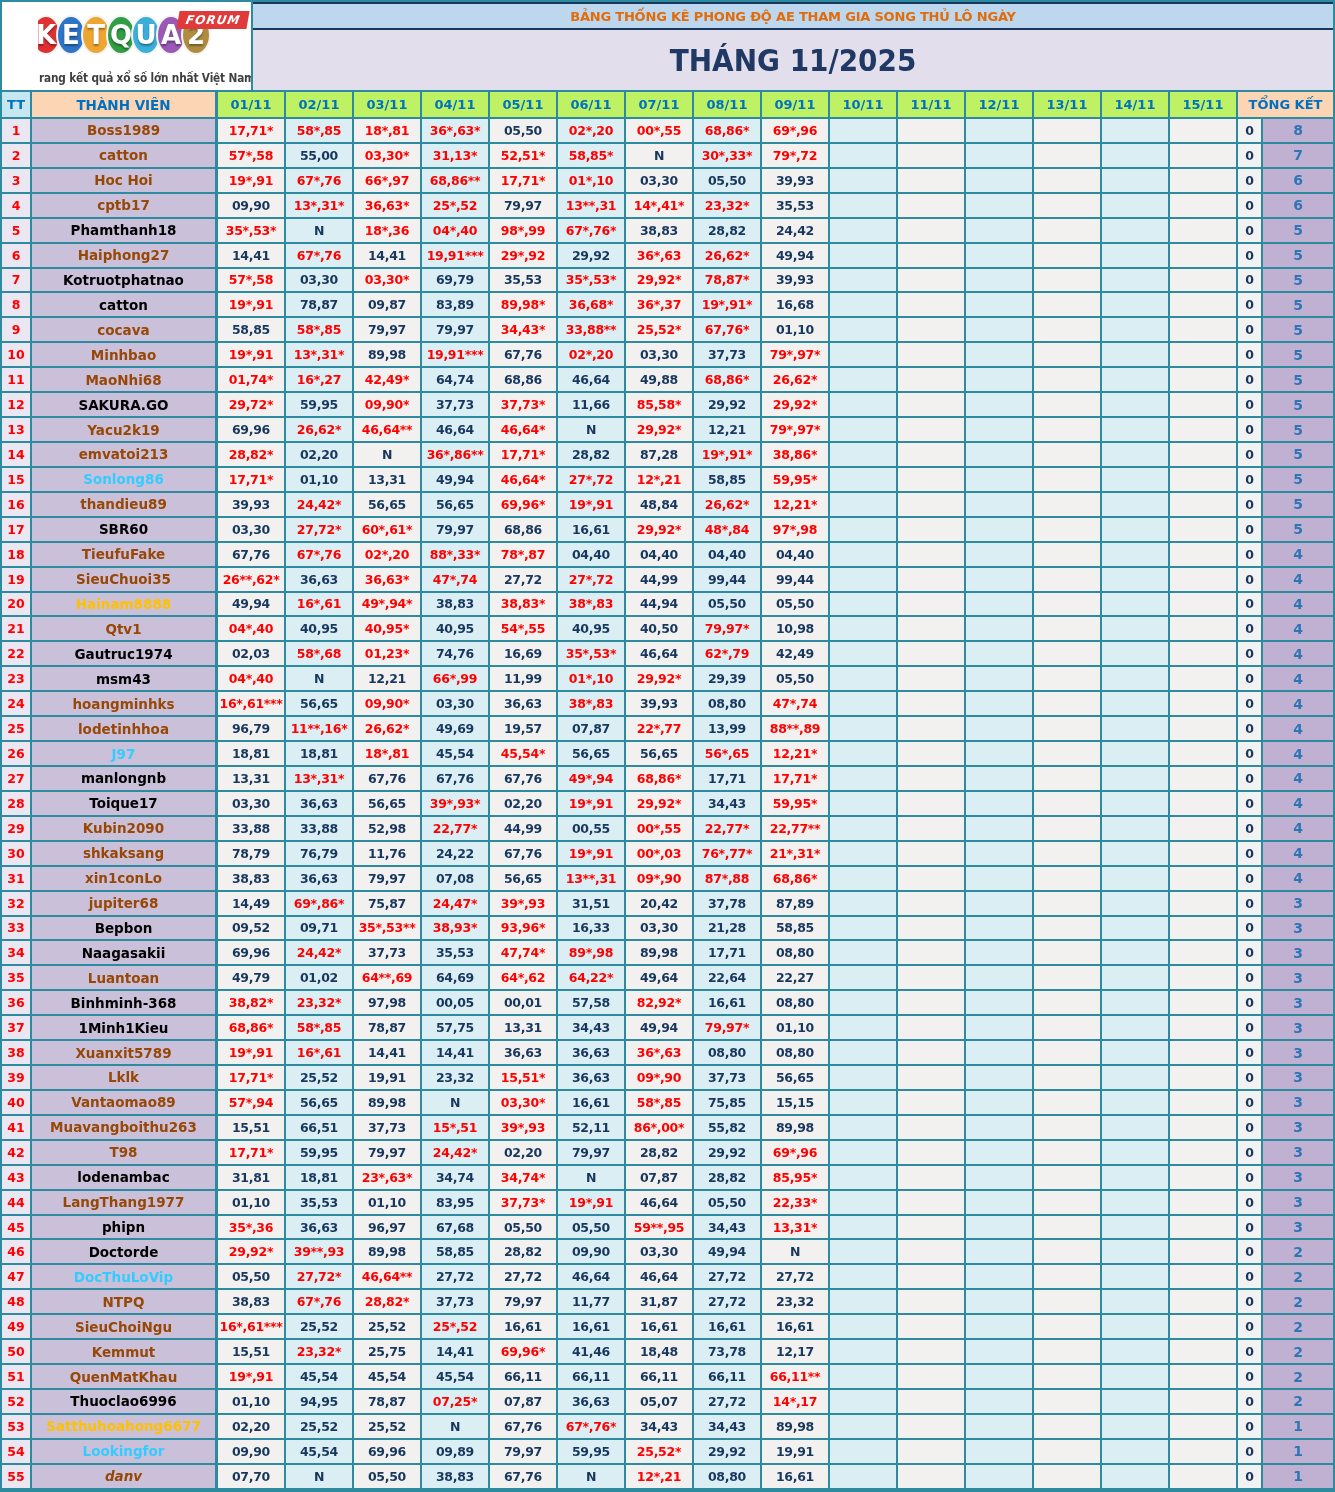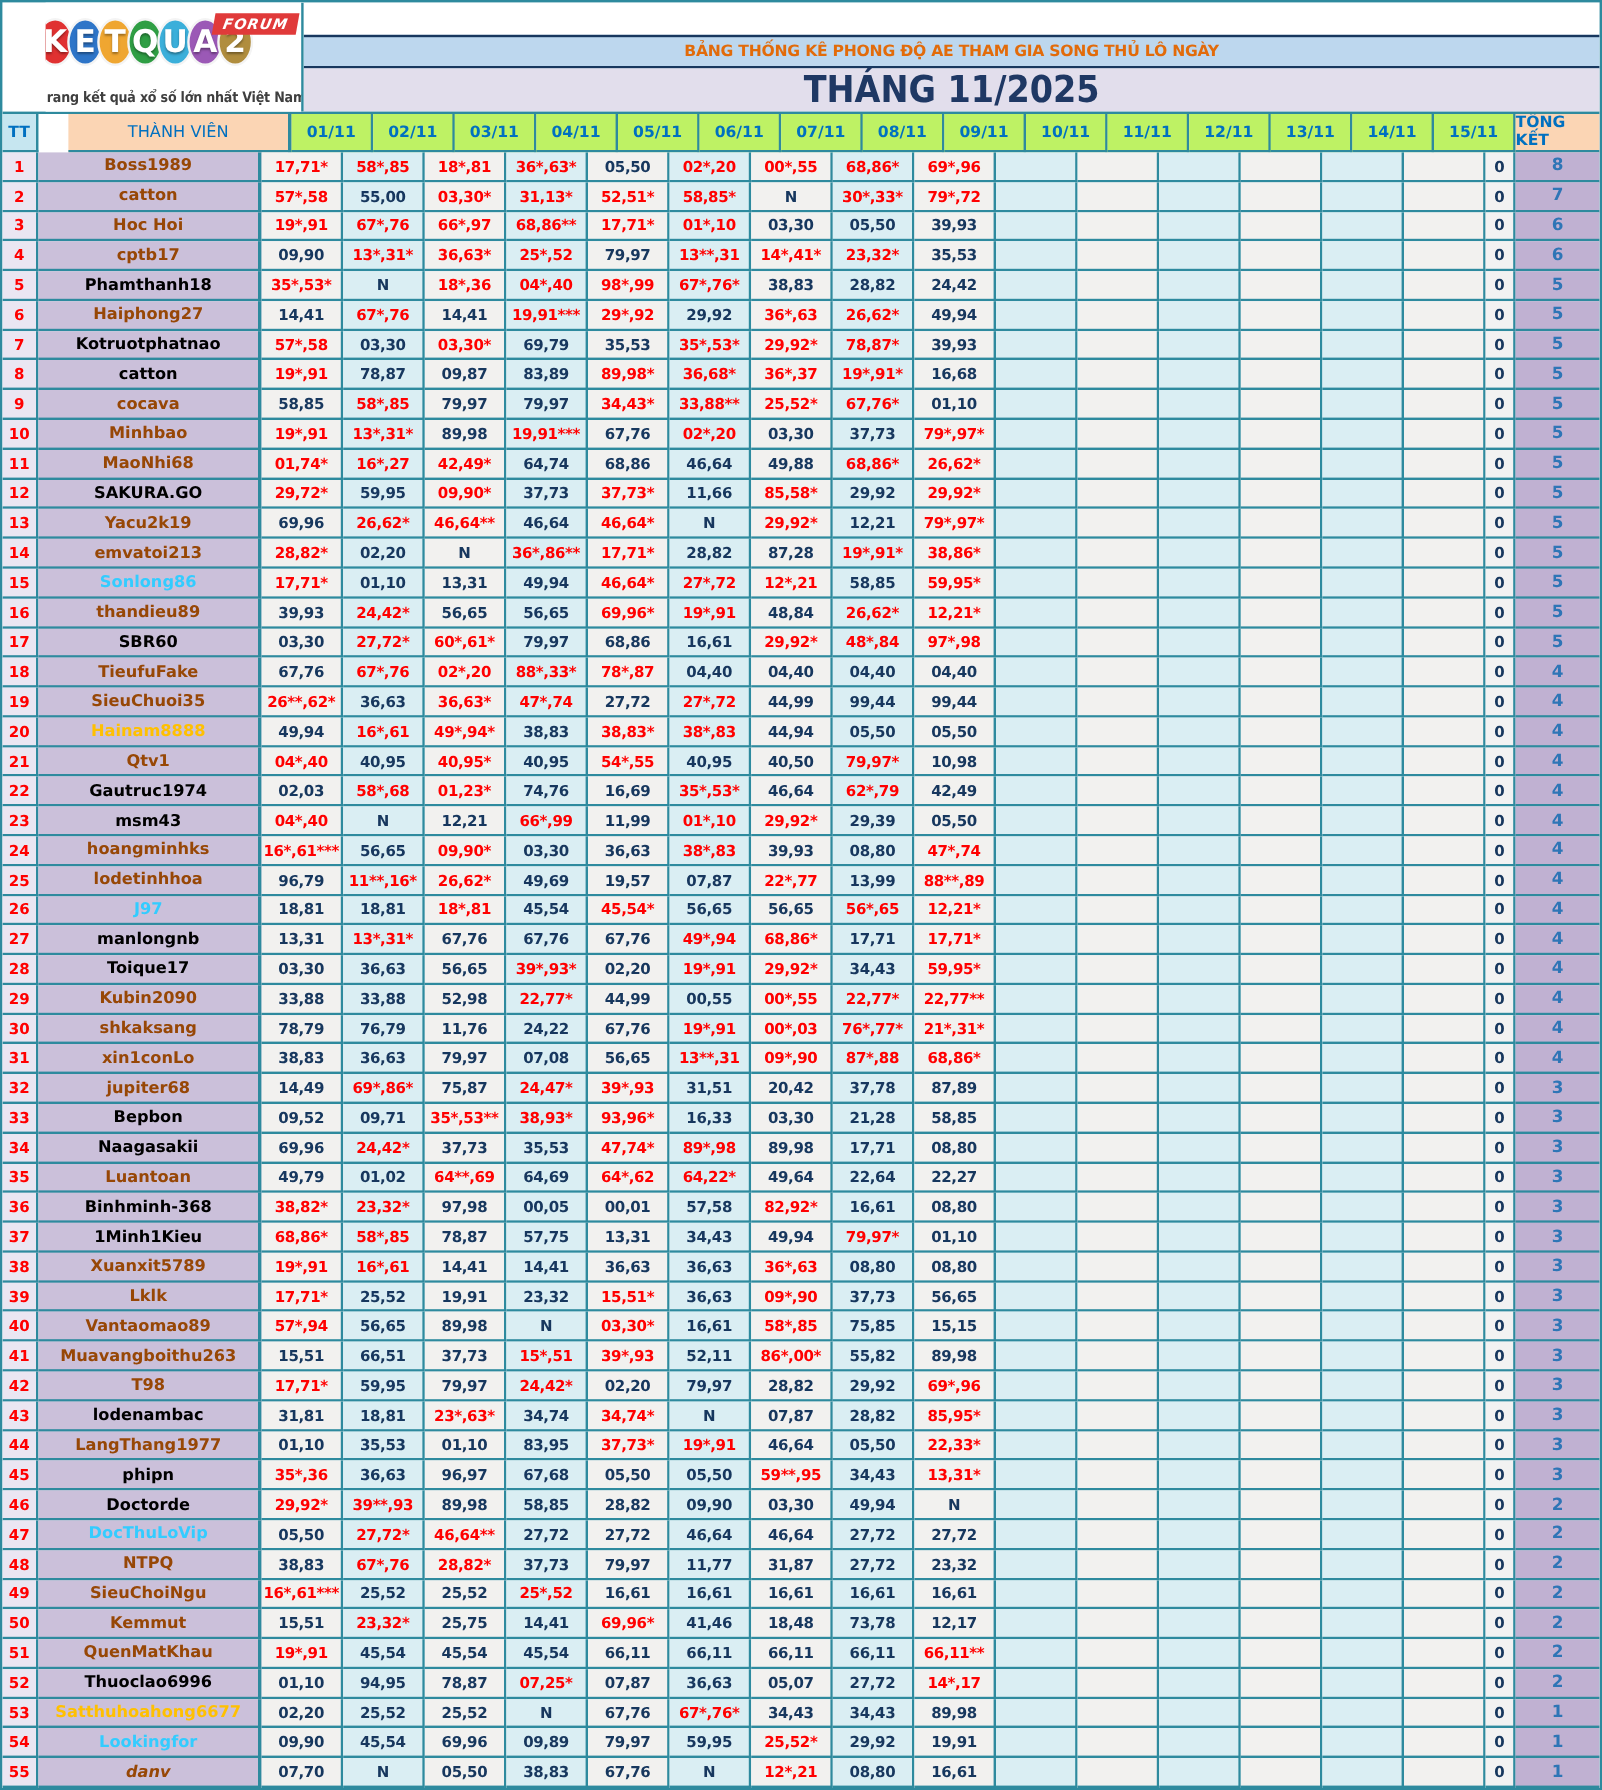--- a/index.html
+++ b/index.html
@@ -23,35 +23,35 @@
   .ll:first-child{ margin-left:-7px; }
   .forum-badge{
     position:absolute; top:9px; right:3px; background:var(--forumred); color:#fff;
     font-weight:bold; font-style:italic; font-size:12px; padding:2px 8px;
     transform:skewX(-10deg); letter-spacing:1px;
   }
   .tagline{
     position:absolute; bottom:5px; left:1px; font-size:12px; font-weight:600; color:#3f3f3f;
     white-space:nowrap; transform:scaleX(.88); transform-origin:left center; letter-spacing:-.2px;
   }
-  .hdr-right{ flex:1; display:flex; flex-direction:column;margin-top:27px; }
+  .hdr-right{ flex:1; display:flex; flex-direction:column; }
   .title-bar{
     flex:0 0 28px; background:var(--titlebarbg);
     border-top:2px solid #17375E; border-bottom:2px solid #17375E;
     color:var(--titleorange); font-weight:bold; font-size:13px;
     display:flex; align-items:center; justify-content:center; letter-spacing:-.2px;
   }
   .month-band{ flex:1; background:var(--bandbg); display:flex; align-items:center; justify-content:center; }
   .month-text{ color:var(--bandtext); font-weight:bold; font-size:31px; transform:scaleX(.9); }
   
   .thead{ display:flex; flex:0 0 29px; border-top:2px solid var(--border); }
   .td{ display:flex; align-items:center; justify-content:center;
        border-right:2px solid var(--border); border-bottom:2px solid var(--border); overflow:hidden; }
   .th-tt{ flex:0 0 30px; background:var(--ttheadbg); color:var(--headblue); font-weight:bold; font-size:13px; }
-  .th-member{ flex:0 0 186px; background:var(--peach); color:var(--headblue); font-weight:normal; font-size:13.5px; border-right-width:3px;margin-left:25px; }
+  .th-member{ flex:0 0 186px; background:var(--peach); color:var(--headblue); font-weight:bold; font-size:13.5px; border-right-width:3px; }
   .date-headers{ display:flex; flex:0 0 1020px; }
   .th-date{ flex:0 0 68px; background:#bef264; color:var(--headblue); font-weight:bold; font-size:13px; }
   .th-total{ flex:1; background:var(--peach); color:var(--headblue); font-weight:bold; font-size:13px; border-right:none; }
   
   .tbody{ flex:1; display:flex; flex-direction:column; }
   .tr{ display:flex; flex:1; min-height:0; }
   .c-tt{ flex:0 0 30px; background:var(--ttcolbg); color:var(--red); font-weight:bold; font-size:12.5px; }
   .c-member{ flex:0 0 186px; background:var(--memberbg); font-weight:bold; font-size:13.5px; border-right-width:3px; }
   .c-val{ flex:0 0 68px; font-weight:bold; font-size:12.5px; letter-spacing:-.3px; }
   .col-a{ background:var(--cola); }

